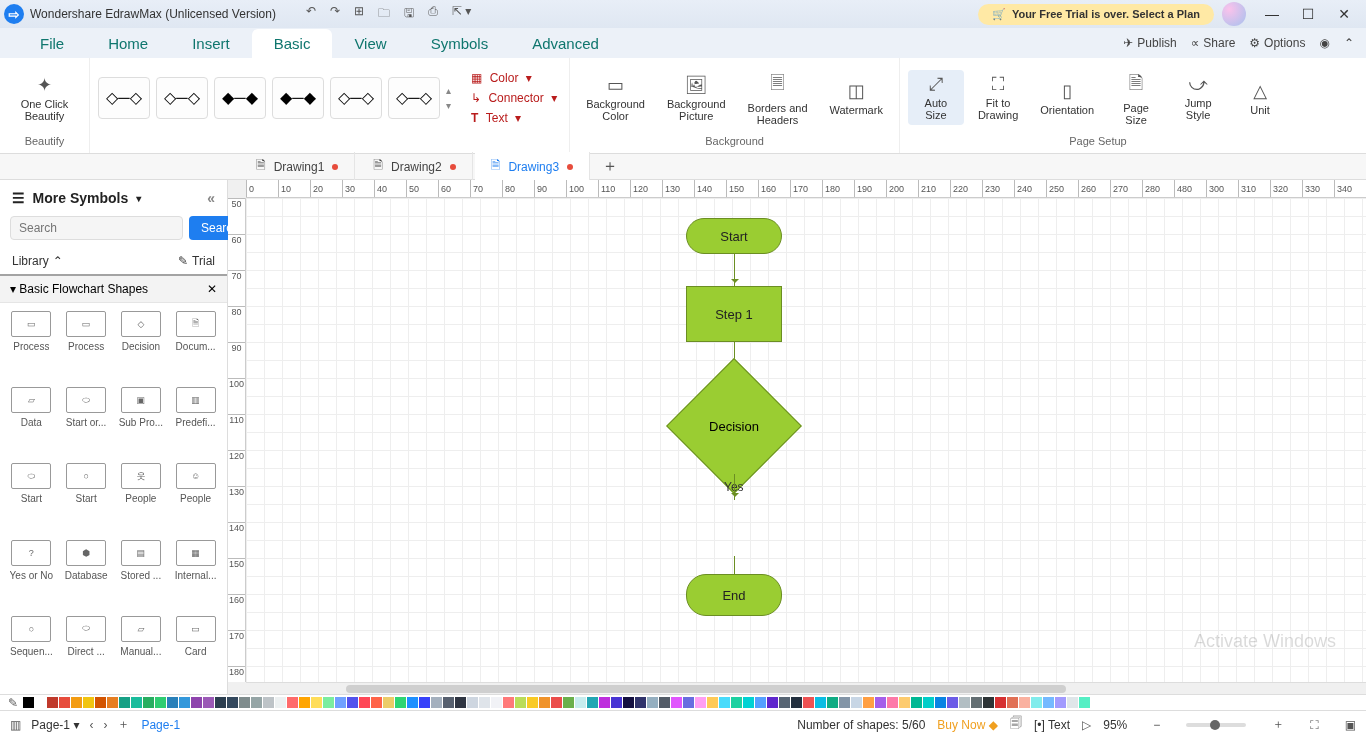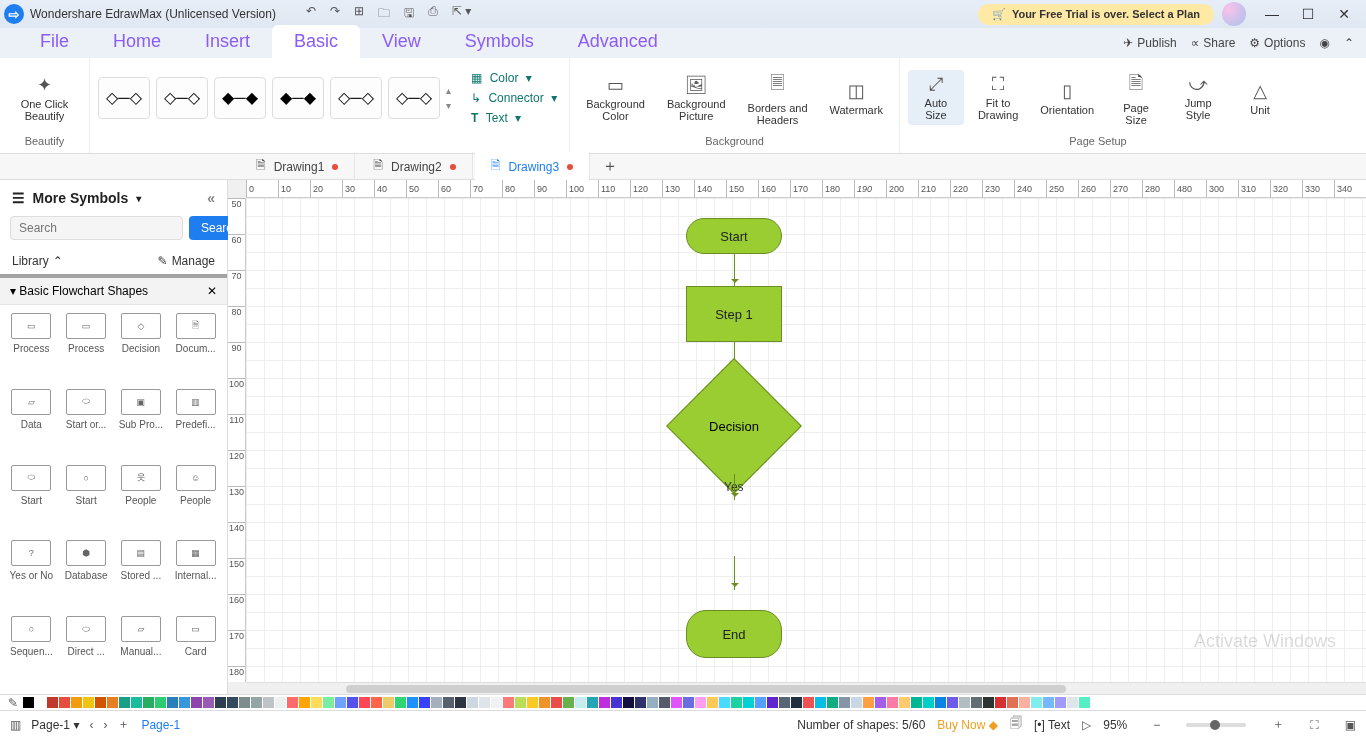--- a/index.html
+++ b/index.html
@@ -11,55 +11,55 @@
 .titlebar .title { font-size: 12px; color: #333; flex: 0 0 auto; }
 .titlebar .qa { margin-left: 30px; display: flex; gap: 14px; color:#555; }
 .titlebar .qa span{cursor:pointer;}
 .titlebar .spacer { flex: 1; }
 .trial { background:#ffe9a5; border-radius:14px; padding:4px 14px; font-size:11px; font-weight:bold; color:#333; display:flex; align-items:center; gap:6px;}
 .avatar { width:24px; height:24px; border-radius:50%; background: radial-gradient(circle at 30% 30%, #fbc2eb, #a6c1ee); margin: 0 8px;}
 .winbtn { width:36px; text-align:center; font-size:14px; color:#333; cursor:pointer;}
 
 
 .menubar { height: 30px; background:#ecf1f8; display:flex; align-items:flex-end; padding-left:18px; gap:0; }
-.menubar .tab { padding:6px 22px; font-size:18px; color:#8b5cf6; cursor:pointer; border-radius:6px 6px 0 0;}
+.menubar .tab { padding:6px 22px; font-size:15px; color:#0f766e; cursor:pointer; border-radius:6px 6px 0 0;}
 .menubar .tab.active { background:#fff; font-weight:500; }
 .menubar .right { margin-left:auto; display:flex; align-items:center; gap:14px; padding-right:12px; font-size:12px; color:#444; height:100%;}
 .menubar .right span{display:flex;align-items:center;gap:4px;cursor:pointer;}
 
 
 .ribbon { height: 96px; background:#fff; border-bottom:1px solid #ddd; display:flex; }
 .rgroup { display:flex; flex-direction:column; align-items:center; border-right:1px solid #eee; padding:4px 8px; }
 .rgroup .content { flex:1; display:flex; align-items:center; gap:6px;}
 .rgroup .label { font-size:11px; color:#666; padding:2px 0;}
 .bigbtn { display:flex; flex-direction:column; align-items:center; justify-content:center; padding:4px 8px; cursor:pointer; border-radius:4px; font-size:11px; color:#333; text-align:center; min-width:56px; gap:2px;}
 .bigbtn.active{background:#e6eef8;}
 .bigbtn .ic{font-size:18px;color:#555;}
 .styletile { width:52px; height:42px; border:1px solid #ddd; border-radius:4px; background:#fdfdfd; display:flex; align-items:center; justify-content:center; font-size:16px; cursor:pointer;}
-.smallrow{display:flex;flex-direction:column;gap:2px;font-size:12px;color:#0f766e;}
+.smallrow{display:flex;flex-direction:column;gap:2px;font-size:12px;color:#b91c1c;}
 .smallrow span{cursor:pointer;padding:2px 4px;}
 
 
 .doctabs { height:26px; background:#f7f7f7; border-bottom:1px solid #ddd; display:flex; align-items:center; padding-left:240px; gap:2px;}
 .doctab { display:flex; align-items:center; gap:8px; padding:4px 16px; font-size:12px; color:#444; border-right:1px solid #e5e5e5; cursor:pointer; position:relative;}
 .doctab.active{ color:#1e7ef0; background:#fff; }
 .doctab .dot{width:6px;height:6px;border-radius:50%;background:#e74c3c;}
 .addtab{padding:0 10px;font-size:16px;color:#555;cursor:pointer;}
 
 
 .main { flex:1; display:flex; overflow:hidden; }
 .sidebar { width:228px; background:#fff; border-right:1px solid #ddd; display:flex; flex-direction:column; }
 .sidehead{display:flex;align-items:center;padding:10px 12px;font-size:14px;font-weight:600;color:#222;gap:8px;}
 .sidehead .coll{margin-left:auto;font-size:14px;color:#888;cursor:pointer;}
 .searchrow{display:flex;gap:6px;padding:0 10px 8px;}
 .searchrow input{flex:1;border:1px solid #ddd;border-radius:4px;padding:4px 8px;font-size:12px;background:#f5f5f5;}
 .searchrow button{background:#1e7ef0;color:#fff;border:none;border-radius:4px;padding:4px 12px;font-size:12px;cursor:pointer;}
 .librow{display:flex;justify-content:space-between;padding:6px 12px;font-size:12px;color:#333;}
 .librow span{cursor:pointer;display:flex;gap:4px;align-items:center;}
-.panelhead{background:#f3f3f3;padding:6px 10px;font-size:12px;font-weight:500;display:flex;justify-content:space-between;align-items:center;border-top:4px solid #a3a3a3;border-bottom:1px solid #e5e5e5;}
+.panelhead{background:#f3f3f3;padding:6px 10px;font-size:12px;font-weight:500;display:flex;justify-content:space-between;align-items:center;border-top:2px solid #a3a3a3;border-bottom:1px solid #e5e5e5;}
 .shapegrid{flex:1;overflow:auto;padding:8px 6px;display:grid;grid-template-columns:repeat(4,1fr);gap:6px 4px;}
 .shapecell{display:flex;flex-direction:column;align-items:center;gap:4px;cursor:pointer;}
 .shapecell .box{width:40px;height:26px;border:1px solid #999;border-radius:2px;background:#fff;display:flex;align-items:center;justify-content:center;font-size:9px;color:#666;}
 .shapecell .label{font-size:10px;color:#555;white-space:nowrap;overflow:hidden;text-overflow:ellipsis;max-width:46px;text-align:center;}
 
 
 .canvaswrap{flex:1;display:flex;flex-direction:column;position:relative;background:#f0f0f0;}
 .hruler{height:18px;background:#fff;border-bottom:1px solid #ccc;display:flex;font-size:9px;color:#555;position:relative;margin-left:18px;}
 .hruler .tick{position:absolute;top:0;height:100%;border-left:1px solid #bbb;padding-left:2px;line-height:18px;}
 .canvasbody{flex:1;display:flex;overflow:hidden;}
@@ -243,21 +243,21 @@
       <span>More Symbols</span>
         <span style="font-size:10px">▾</span>
       <span class="coll">«</span>
     </div>
     <div class="searchrow">
       <input placeholder="Search" style="">
       <button>Search</button>
     </div>
     <div class="librow">
       <span><span>Library</span> ⌃</span>
-      <span>✎ <span>Manage</span></span>
+      <span>✎ <span>Trial</span></span>
     </div>
     <div class="panelhead">
       <span>▾ <span>Basic Flowchart Shapes</span></span>
       <span>✕</span>
     </div>
     <div class="shapegrid" id="shapegrid">
         <div class="shapecell">
           <div class="box">▭</div>
           <div class="label">Process</div>
         </div>
@@ -354,21 +354,21 @@
         <div class="tick" style="left: 288px;">90</div>
         <div class="tick" style="left: 320px;">100</div>
         <div class="tick" style="left: 352px;">110</div>
         <div class="tick" style="left: 384px;">120</div>
         <div class="tick" style="left: 416px;">130</div>
         <div class="tick" style="left: 448px;">140</div>
         <div class="tick" style="left: 480px;">150</div>
         <div class="tick" style="left: 512px;">160</div>
         <div class="tick" style="left: 544px;">170</div>
         <div class="tick" style="left: 576px;">180</div>
-        <div class="tick" style="left: 608px; font-style: italic;">190</div>
+        <div class="tick" style="left: 608px;">190</div>
         <div class="tick" style="left: 640px;">200</div>
         <div class="tick" style="left: 672px;">210</div>
         <div class="tick" style="left: 704px;">220</div>
         <div class="tick" style="left: 736px;">230</div>
         <div class="tick" style="left: 768px;">240</div>
         <div class="tick" style="left: 800px;">250</div>
         <div class="tick" style="left: 832px;">260</div>
         <div class="tick" style="left: 864px;">270</div>
         <div class="tick" style="left: 896px;">280</div>
         <div class="tick" style="left: 928px;">480</div>
@@ -400,21 +400,21 @@
         <div class="arrow" style="left:488px;top:56px;height:32px"></div>
         <div class="node" style="left:440px;top:88px;width:96px;height:56px">Step 1</div>
         <div class="arrow" style="left:488px;top:144px;height:36px"></div>
         <div class="diamond" style="left:440px;top:180px">
           <div class="inner"></div>
             <div class="txt">Decision</div>
         </div>
         <div class="yeslbl" style="left:478px;top:282px">Yes</div>
         <div class="arrow" style="left:488px;top:276px;height:26px"></div>
         <div class="arrow" style="left:488px;top:358px;height:34px"></div>
-        <div class="node round" style="left:440px;top:412px;width:96px;height:48px">End</div>
+        <div class="node round" style="left:440px;top:376px;width:96px;height:42px">End</div>
         <div class="watermark">Activate Windows</div>
       </div>
     </div>
     <div class="hscroll">
         <div class="thumb"></div>
       </div>
   </div>
 </div>
 
 <div class="palette" id="palette">

